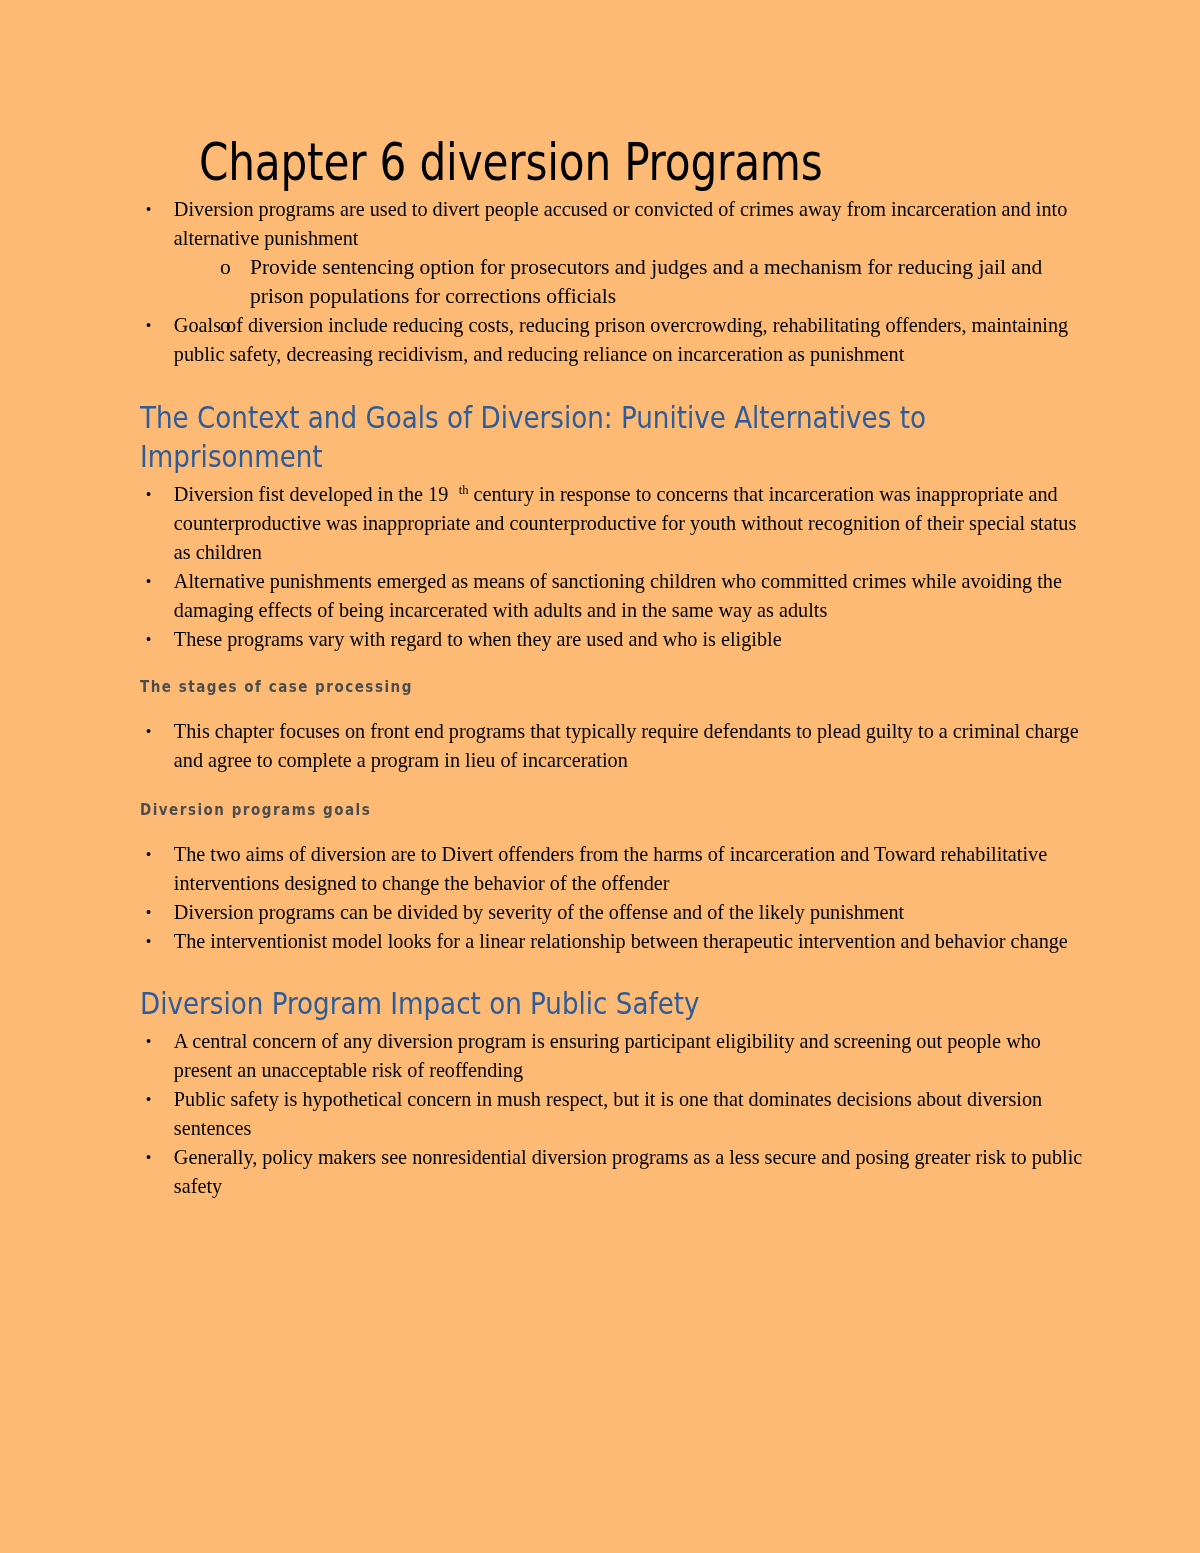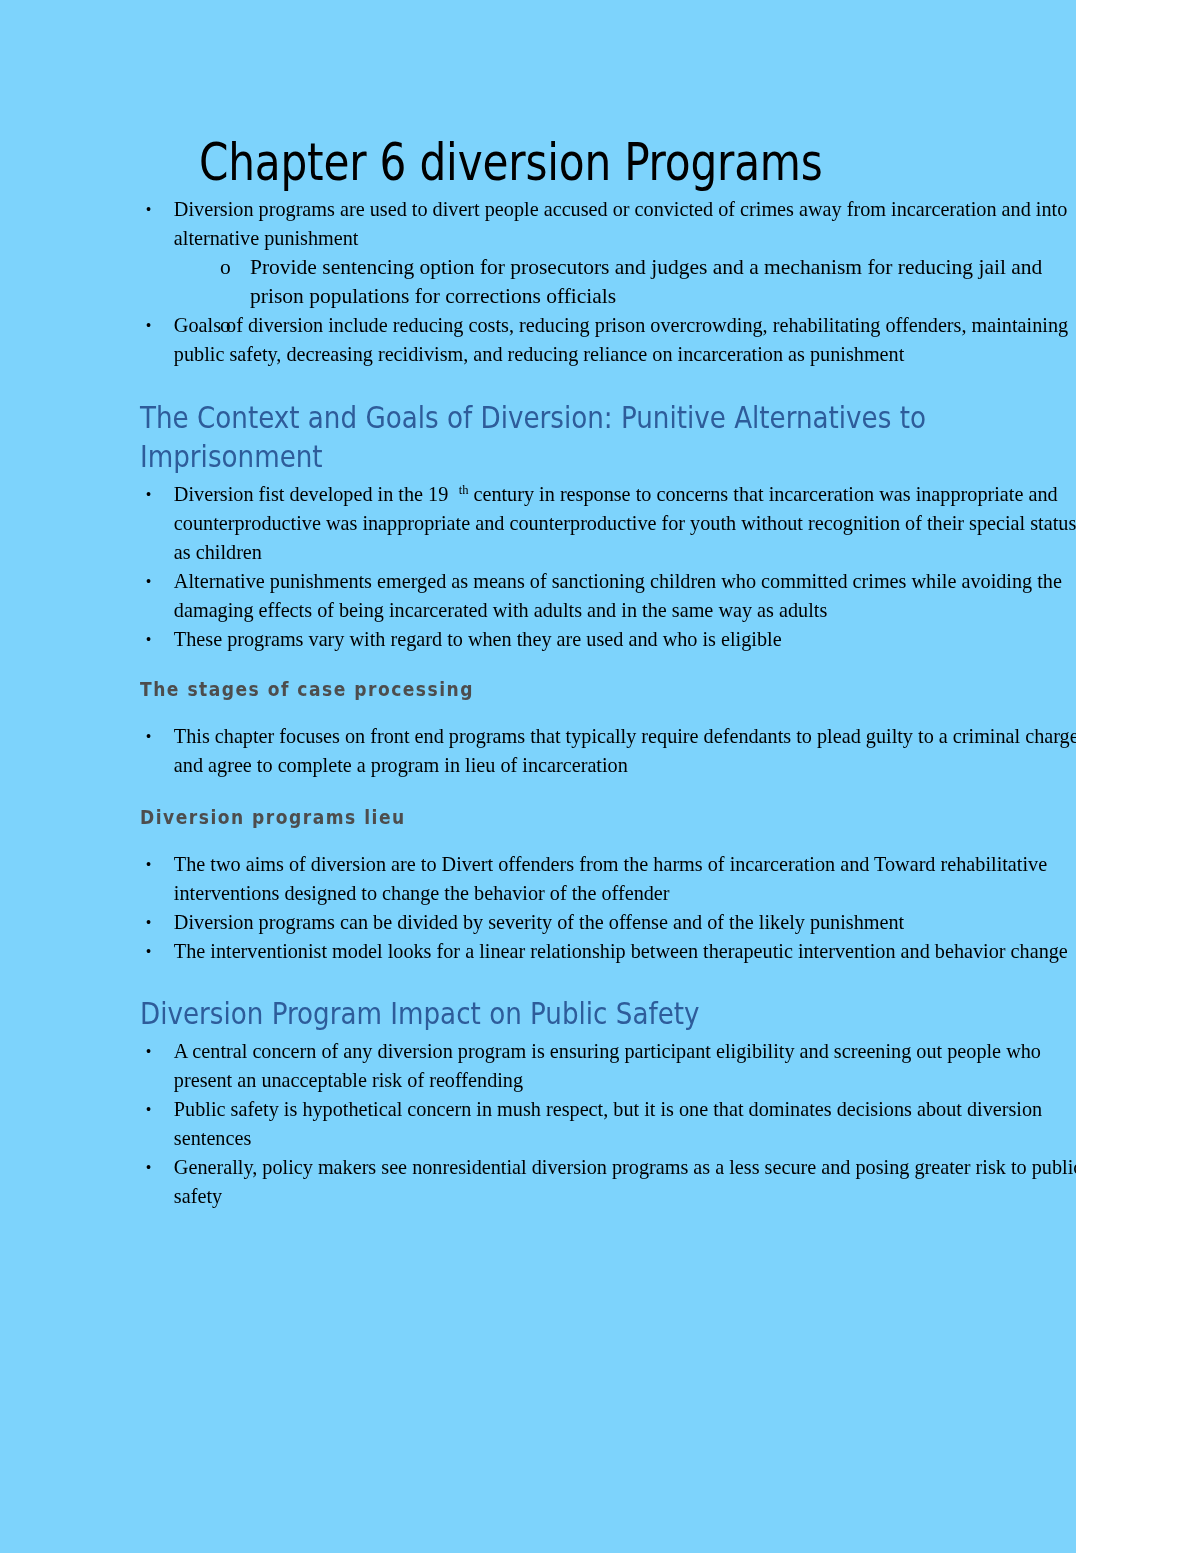--- a/index.html
+++ b/index.html
@@ -3,23 +3,23 @@
 <meta charset="utf-8">
 <title>Chapter 6 diversion Programs</title>
 <style>
   html, body {
     margin: 0;
     padding: 0;
     background: #ffffff;
   }
   .page {
     position: relative;
-    width: 1076px;
+    width: 1200px;
     height: 1553px;
-    background: #7dd3fc;
+    background: #fdba74;
     overflow: hidden;
     box-sizing: border-box;
   }
   .content {
     position: absolute;
     left: 140px;
     top: 0;
     width: 925px;
   }
 
@@ -50,21 +50,21 @@
     padding: 0;
     transform: scaleX(0.97);
     transform-origin: left top;
   }
   .h-blue.first { margin-top: 29px; }
   .h-blue.second { margin-top: 28px; }
 
   
   .h-sub {
     font-family: "Liberation Sans Narrow", "DejaVu Sans Condensed", "Liberation Sans", sans-serif;
-    font-size: 19px;
+    font-size: 15px;
     font-weight: bold;
     color: #4d4d4d;
     letter-spacing: 1.5px;
     margin: 0;
     line-height: 1.2;
   }
   .h-sub.s1 { margin-top: 24px; }
   .h-sub.s2 { margin-top: 26px; }
 
   
@@ -182,21 +182,21 @@
 
     <h3 class="h-sub s1">The stages of case processing</h3>
 
     <ul class="blist gap2">
       <li class="bitem">
         <span class="marker dot">•</span>
         <span>This chapter focuses on front end programs that typically require defendants to plead guilty to a criminal charge and agree to complete a program in lieu of incarceration</span>
       </li>
     </ul>
 
-    <h3 class="h-sub s2">Diversion programs lieu</h3>
+    <h3 class="h-sub s2">Diversion programs goals</h3>
 
     <ul class="blist gap2">
       <li class="bitem">
         <span class="marker dot">•</span>
         <span>The two aims of diversion are to Divert offenders from the harms of incarceration and Toward rehabilitative interventions designed to change the behavior of the offender</span>
       </li>
       <li class="bitem">
         <span class="marker dot">•</span>
         <span>Diversion programs can be divided by severity of the offense and of the likely punishment</span>
       </li>

